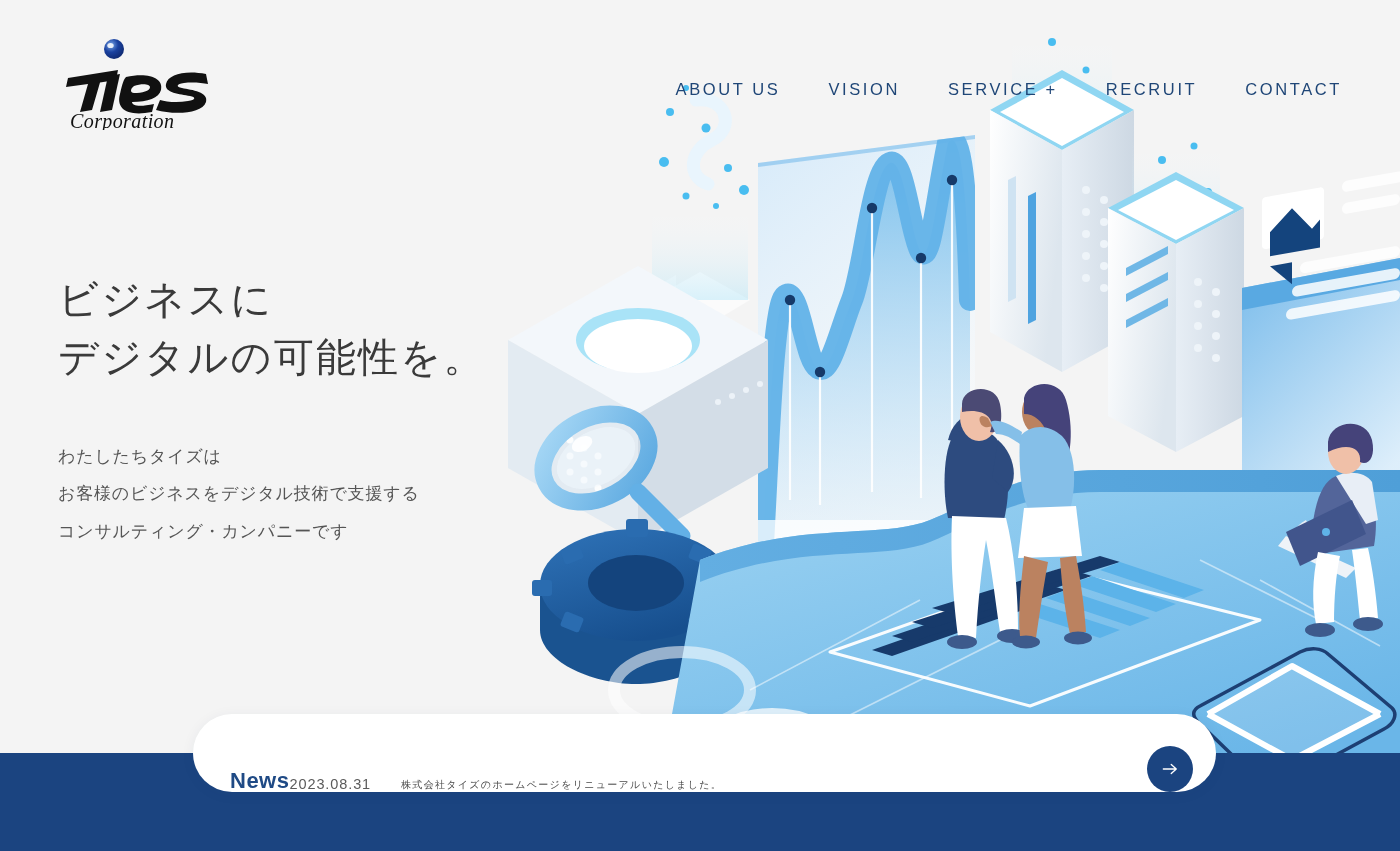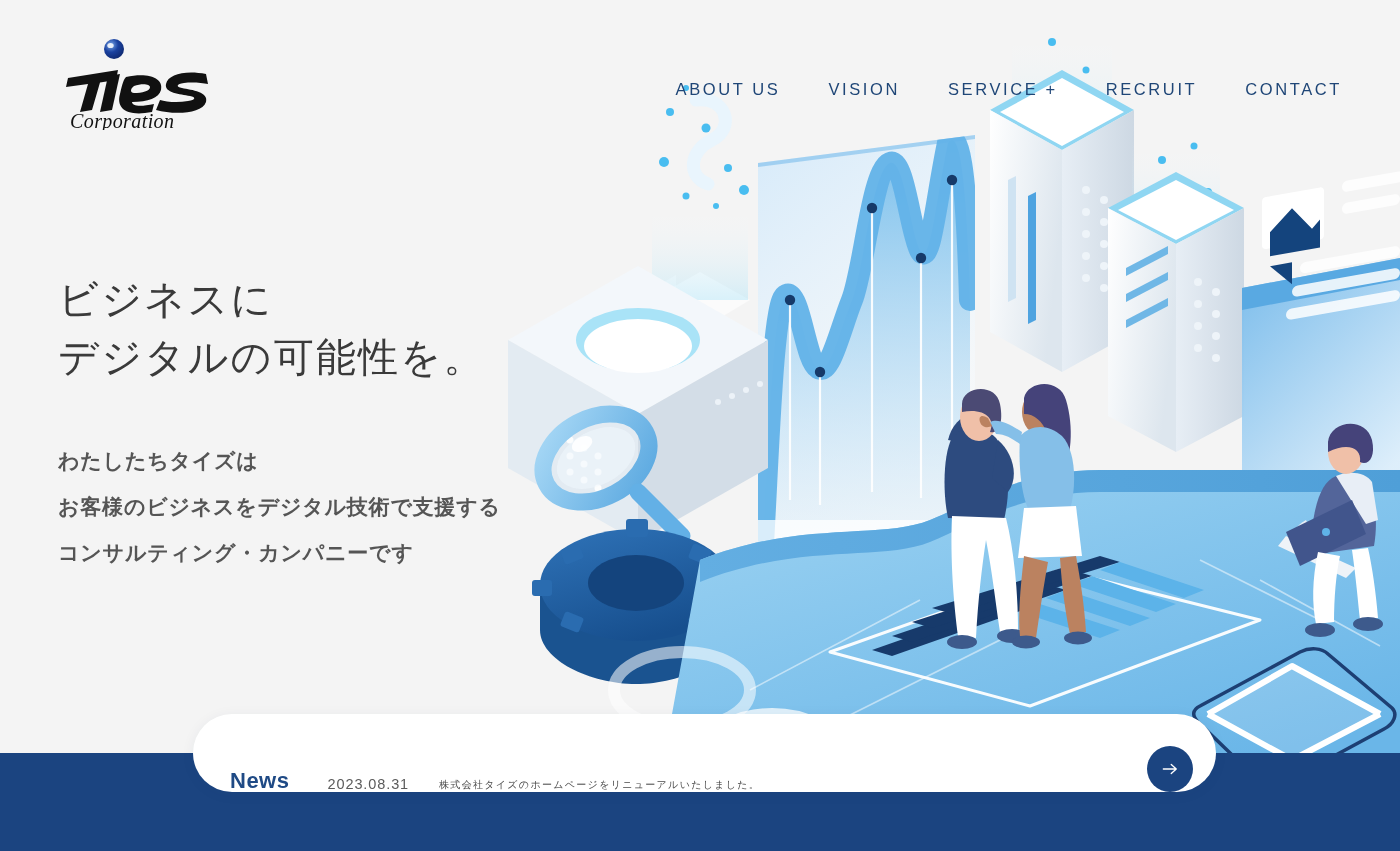--- a/index.html
+++ b/index.html
@@ -78,26 +78,26 @@
   .hero-title {
     font-size: 40px;
     line-height: 1.45;
     color: #3a3a3a;
     font-weight: 400;
     letter-spacing: 2.2px;
     white-space: pre-line;
   }
   .hero-lead {
     margin-top: 52px;
-    font-size: 21px;
+    font-size: 17px;
     line-height: 2.2;
     color: #555555;
     letter-spacing: 0.8px;
     white-space: pre-line;
-    font-weight: 700;
+    font-weight: 400;
   }
 
   
   .news-bar {
     position: absolute;
     left: 193px; top: 714px;
     width: 1023px; height: 78px;
     background: #ffffff;
     border-radius: 39px;
     z-index: 20;
@@ -108,21 +108,20 @@
   }
   .news-label {
     margin-left: 37px;
     font-size: 22px;
     font-weight: 700;
     color: #1f4a85;
     letter-spacing: 0.5px;
     line-height: 1;
   }
   .news-date {
-    margin-left: 38px;
     font-size: 14.5px;
     color: #5b5b5b;
     letter-spacing: 0.9px;
     white-space: nowrap;
   }
   .news-headline {
     margin-left: 30px;
     font-size: 10px;
     color: #4a4a4a;
     letter-spacing: 1.3px;

